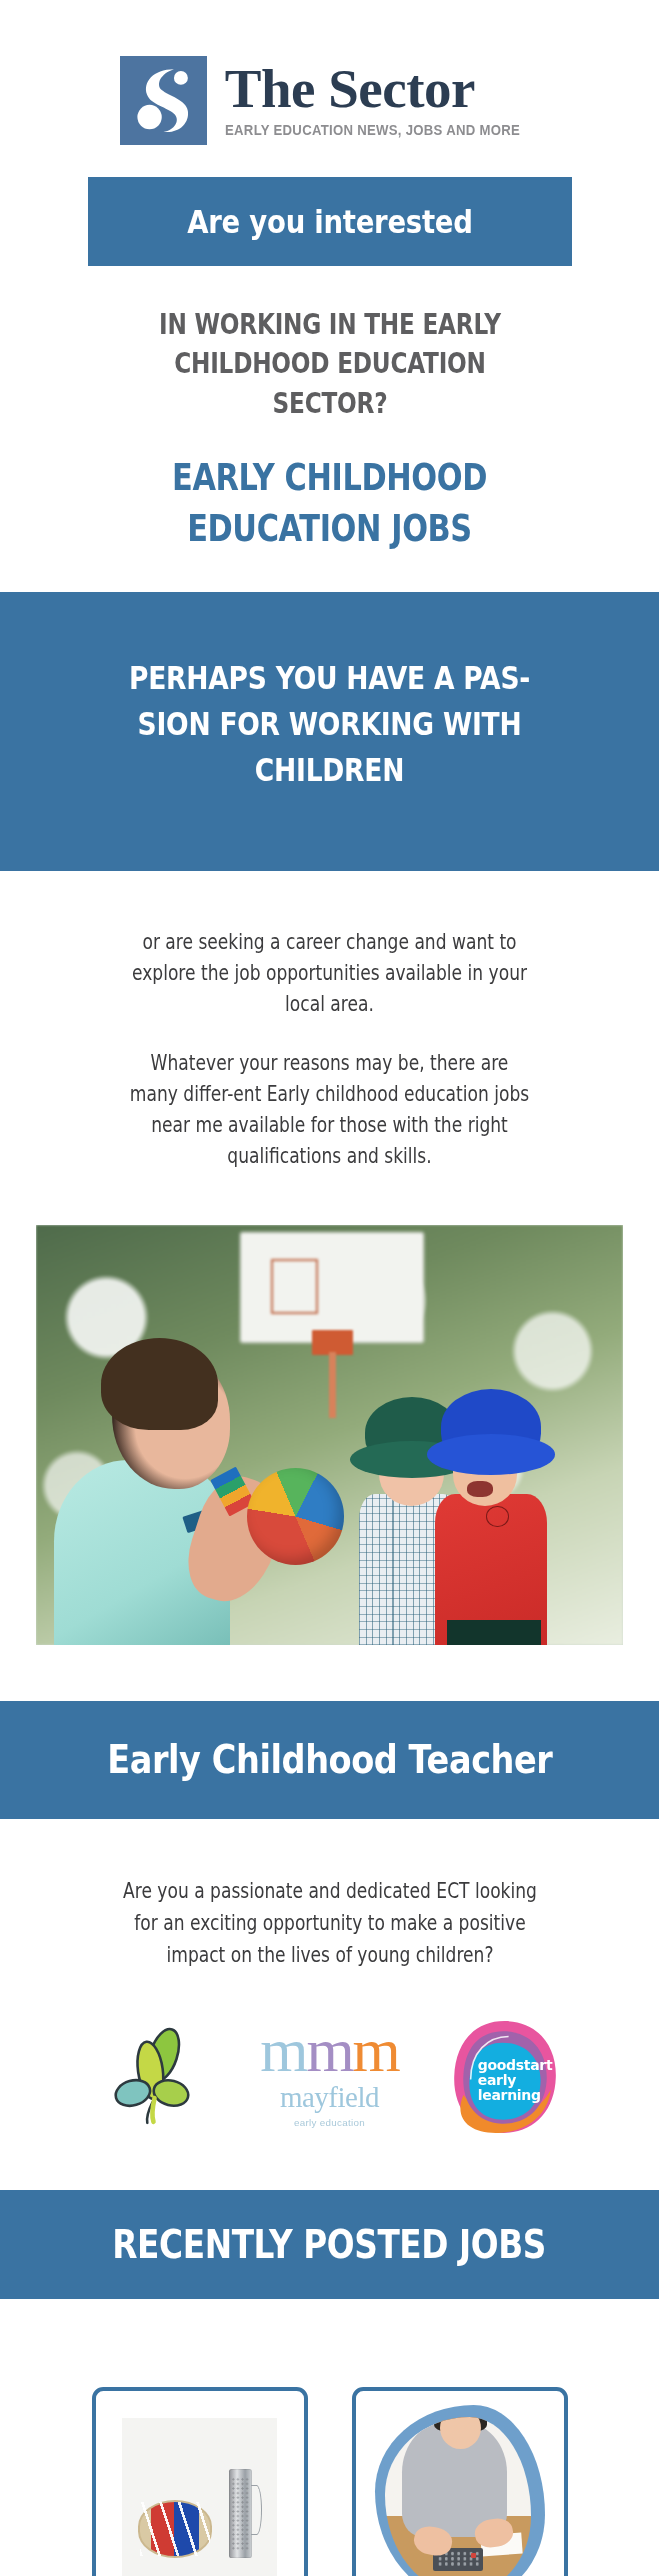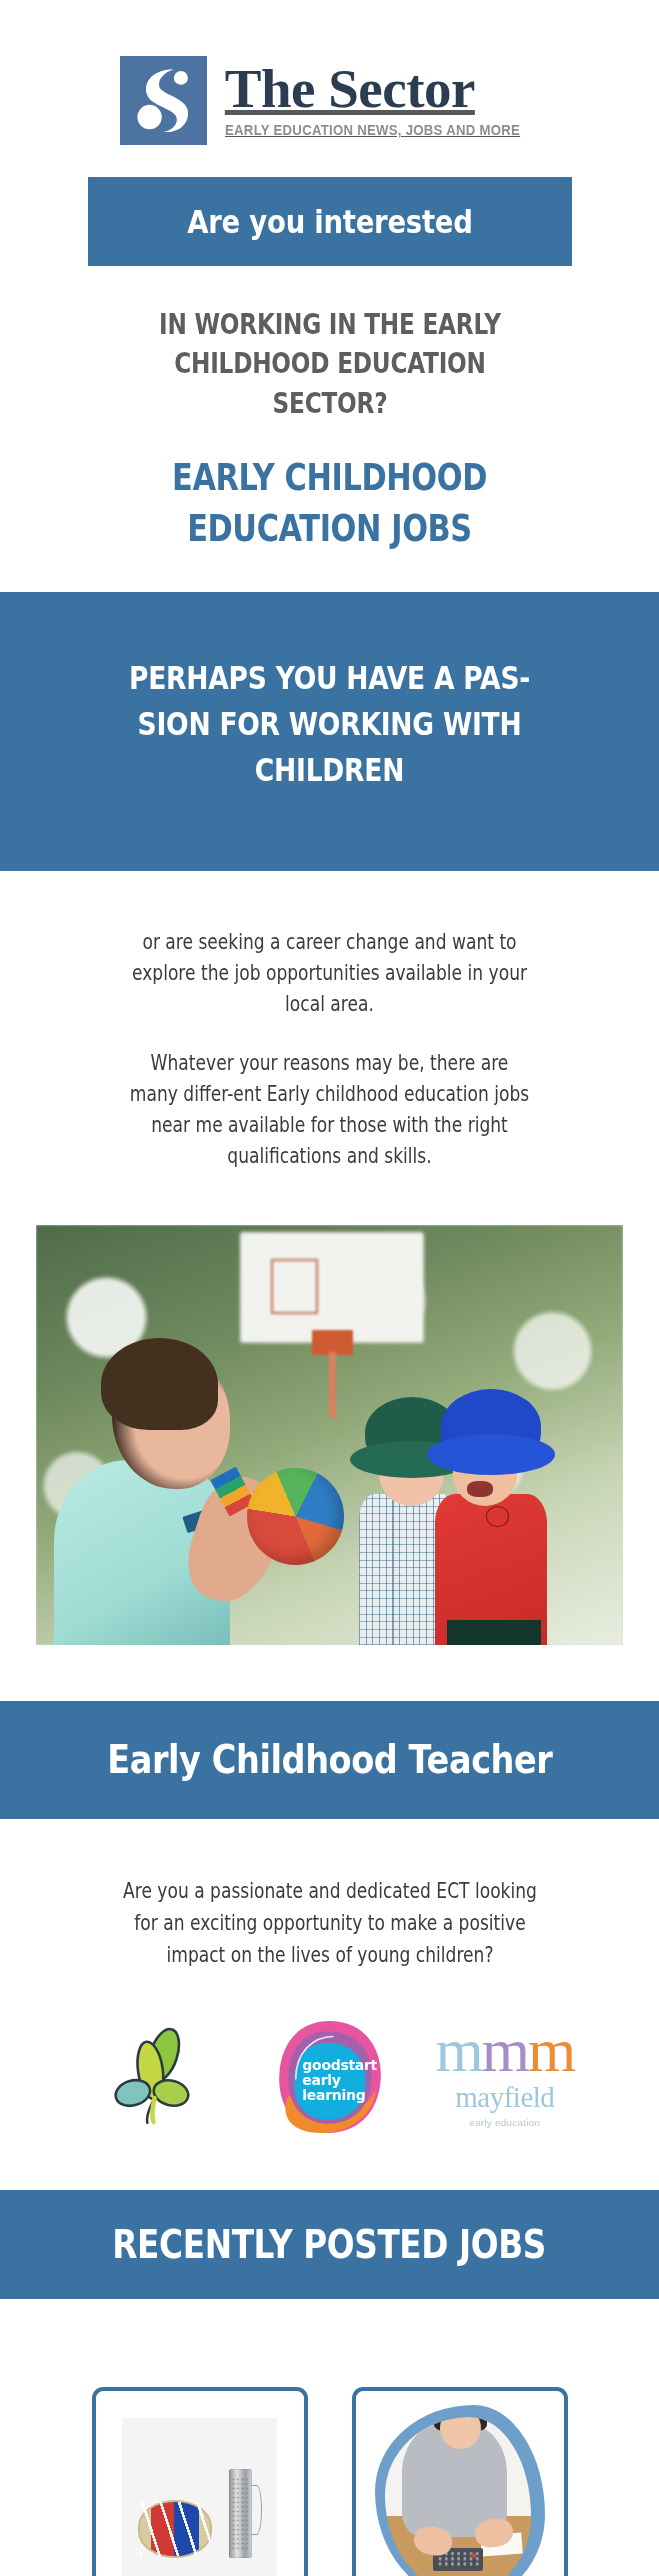--- a/index.html
+++ b/index.html
@@ -6,21 +6,21 @@
   html, body { background:#ffffff; }
   body {
     width:659px; height:3091px;
     font-family:"Liberation Sans", sans-serif;
     color:#58585a;
     overflow:hidden;
     position:relative;
   }
 
   
-  .header { width:100%; padding-top:56px; display:flex; justify-content:center;text-decoration:underline; }
+  .header { width:100%; padding-top:56px; display:flex; justify-content:center; }
   .logo-lockup { display:flex; align-items:stretch; gap:17.5px; }
   .logo-mark {
     width:87px; height:89px; background:#4d74a0;
     position:relative; flex:none;
   }
   .logo-mark svg { position:absolute; inset:0; width:100%; height:100%; }
   .logo-text { display:flex; flex-direction:column; justify-content:center; }
   .logo-wordmark {
     font-family:"Liberation Serif", serif;
     font-weight:700;
@@ -437,43 +437,43 @@
         <ellipse cx="58" cy="132" rx="34" ry="24" fill="none" stroke="#2d3a3f" stroke-width="5" transform="rotate(-16 58 132)"></ellipse>
         <ellipse cx="132" cy="132" rx="34" ry="24" fill="#a7cf4b" transform="rotate(14 132 132)"></ellipse>
         <ellipse cx="132" cy="132" rx="34" ry="24" fill="none" stroke="#2d3a3f" stroke-width="5" transform="rotate(14 132 132)"></ellipse>
         <path d="M96 150 C88 166 84 178 86 190" stroke="#2d3a3f" stroke-width="5" fill="none" stroke-linecap="round"></path>
         <path d="M100 142 C96 160 94 176 98 188" stroke="#c4d846" stroke-width="9" fill="none" stroke-linecap="round"></path>
       </svg>
     </div>
   </div>
 
   <div class="logo-slot">
+    <div class="mayfield">
+      <div class="m-mark">
+        <span class="a">m</span><span class="b">m</span><span class="c">m</span>
+      </div>
+      <div class="m-name">mayfield</div>
+      <div class="m-sub">early education</div>
+    </div>
+  </div>
+
+  <div class="logo-slot">
     <div class="goodstart">
       <svg viewBox="0 0 220 230" style="position:absolute;inset:0;width:100%;height:100%;" aria-hidden="true">
         <path d="M110 6 C176 6 212 56 210 116 C208 180 168 224 108 224 C46 224 10 176 12 114 C14 52 48 6 110 6 Z" fill="#e8559f"></path>
         <path d="M30 150 C10 196 42 226 98 224 C156 222 196 186 200 140 C166 206 76 214 30 150 Z" fill="#f08a2b"></path>
         <path d="M108 26 C166 26 196 72 192 124 C188 176 154 208 104 206 C54 204 26 164 30 110 C34 58 60 26 108 26 Z" fill="#a162ab"></path>
         <path d="M106 48 C158 48 184 86 180 130 C176 176 144 200 102 198 C58 196 38 160 42 118 C46 74 66 48 106 48 Z" fill="#13aee0"></path>
         <path d="M44 120 C44 66 78 36 118 36" stroke="#ffffff" stroke-width="3" fill="none" opacity=".85"></path>
       </svg>
       <div class="gs-text">
         <div>goodstart</div>
         <div>early</div>
         <div>learning</div>
       </div>
-    </div>
-  </div>
-
-  <div class="logo-slot">
-    <div class="mayfield">
-      <div class="m-mark">
-        <span class="a">m</span><span class="b">m</span><span class="c">m</span>
-      </div>
-      <div class="m-name">mayfield</div>
-      <div class="m-sub">early education</div>
     </div>
   </div>
 
 </div>
 
 <div class="jobs-band">
   <div class="jobs-band-text">RECENTLY POSTED JOBS</div>
 </div>
 
 <div class="jobs-grid">

